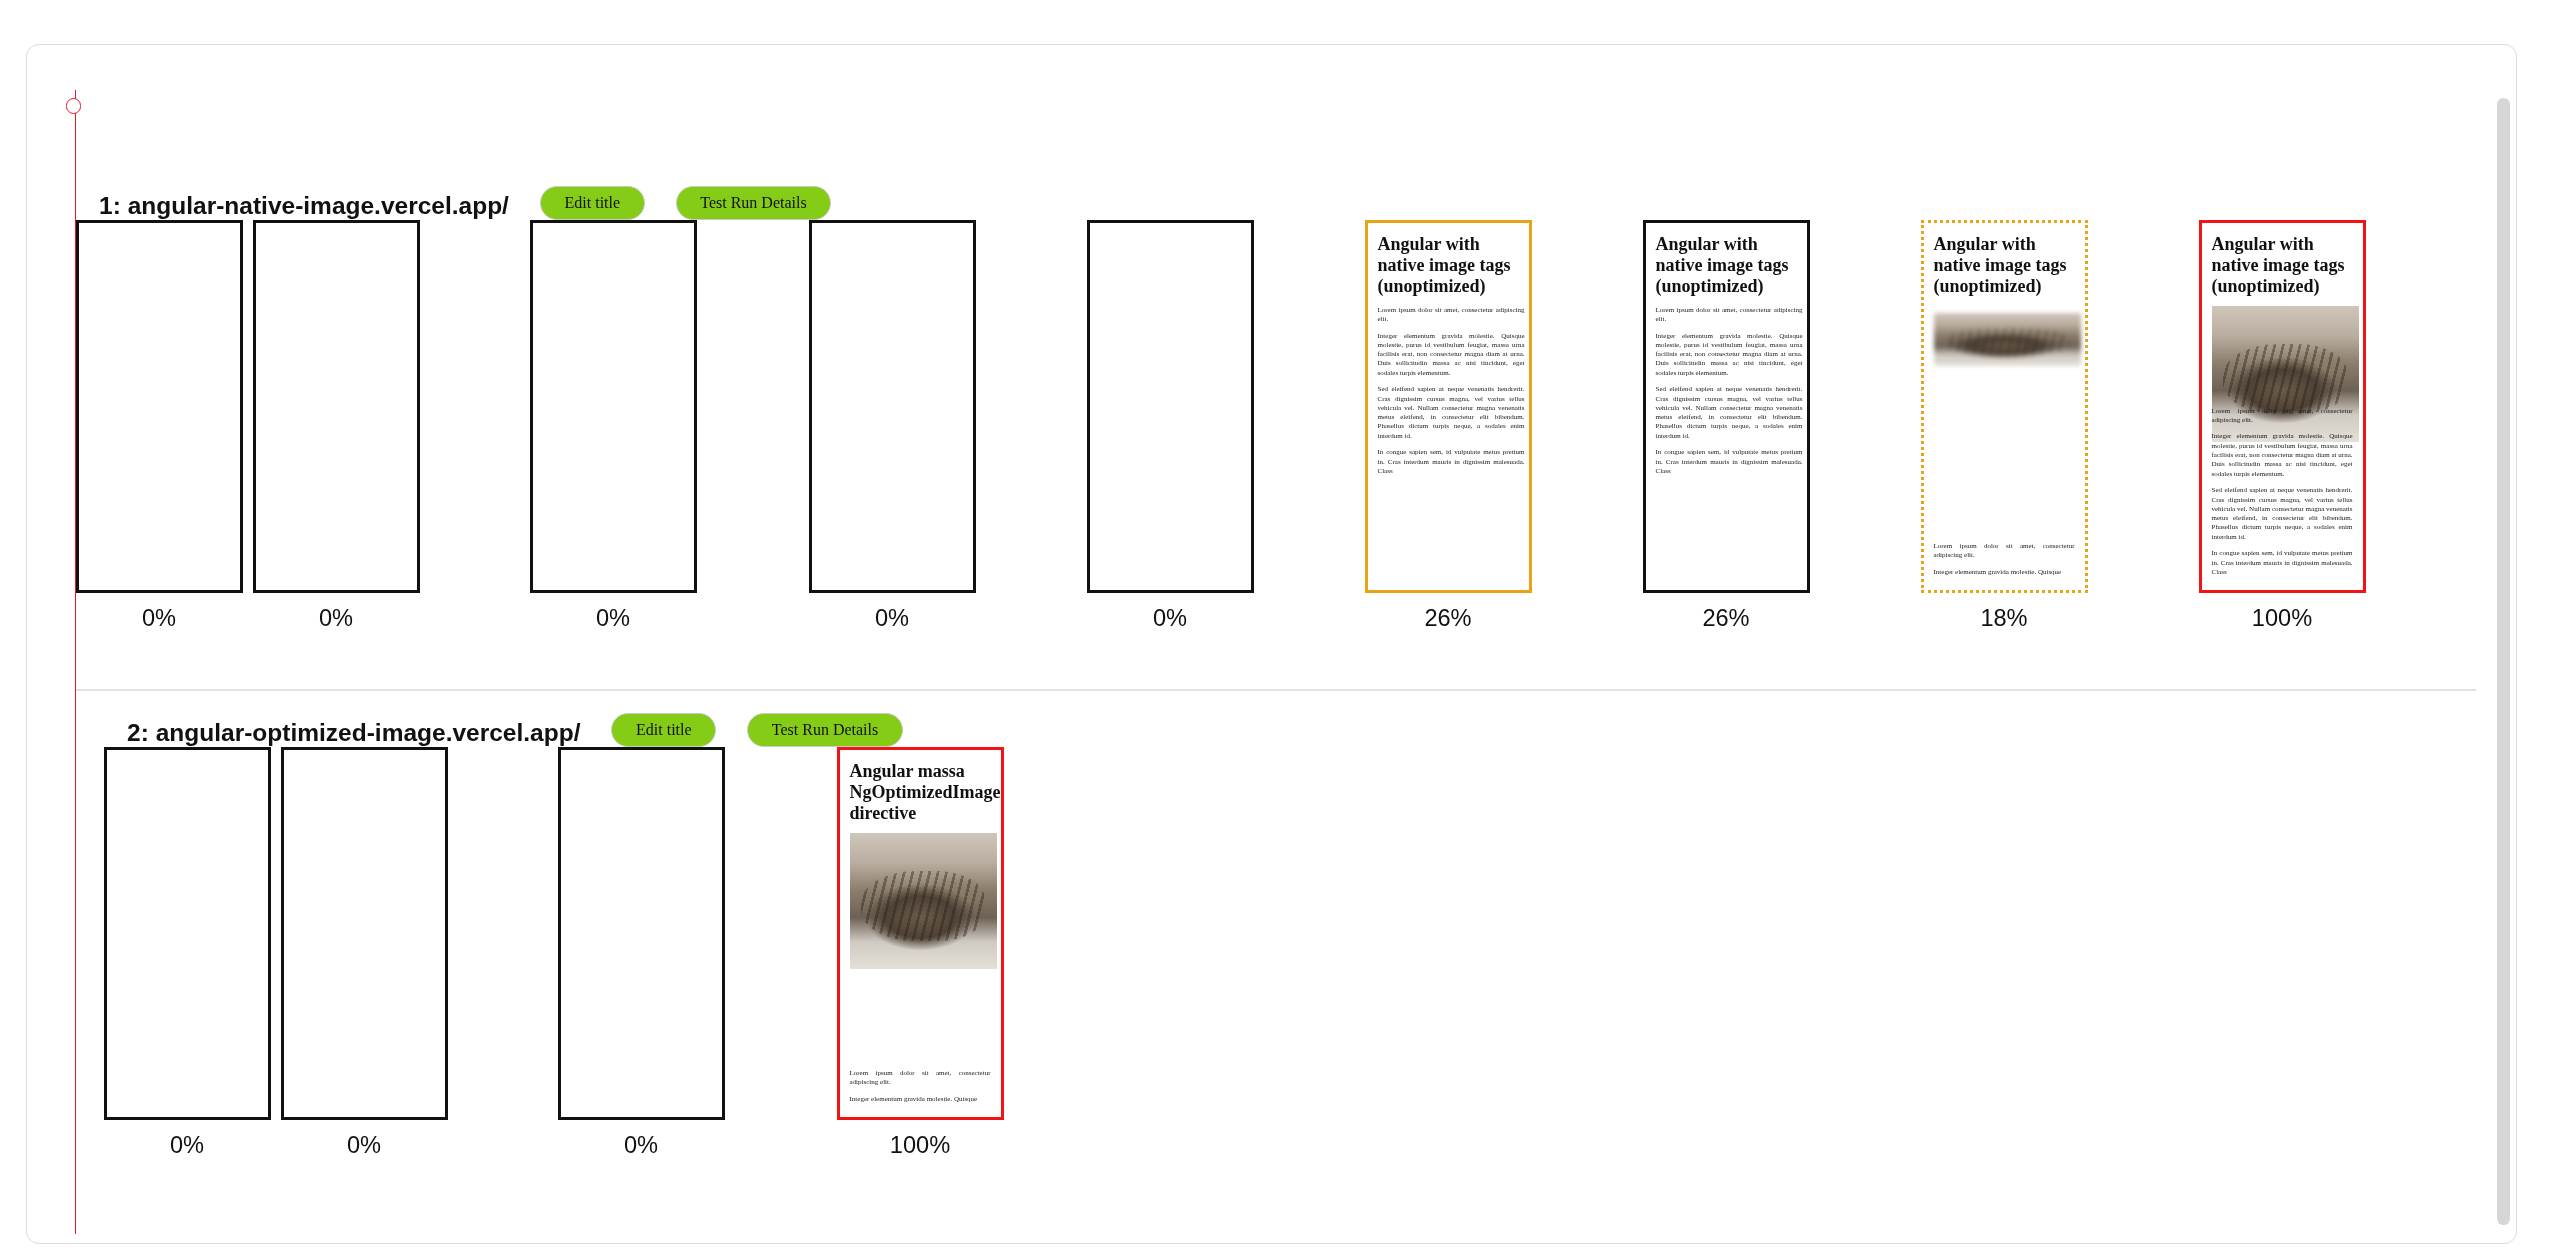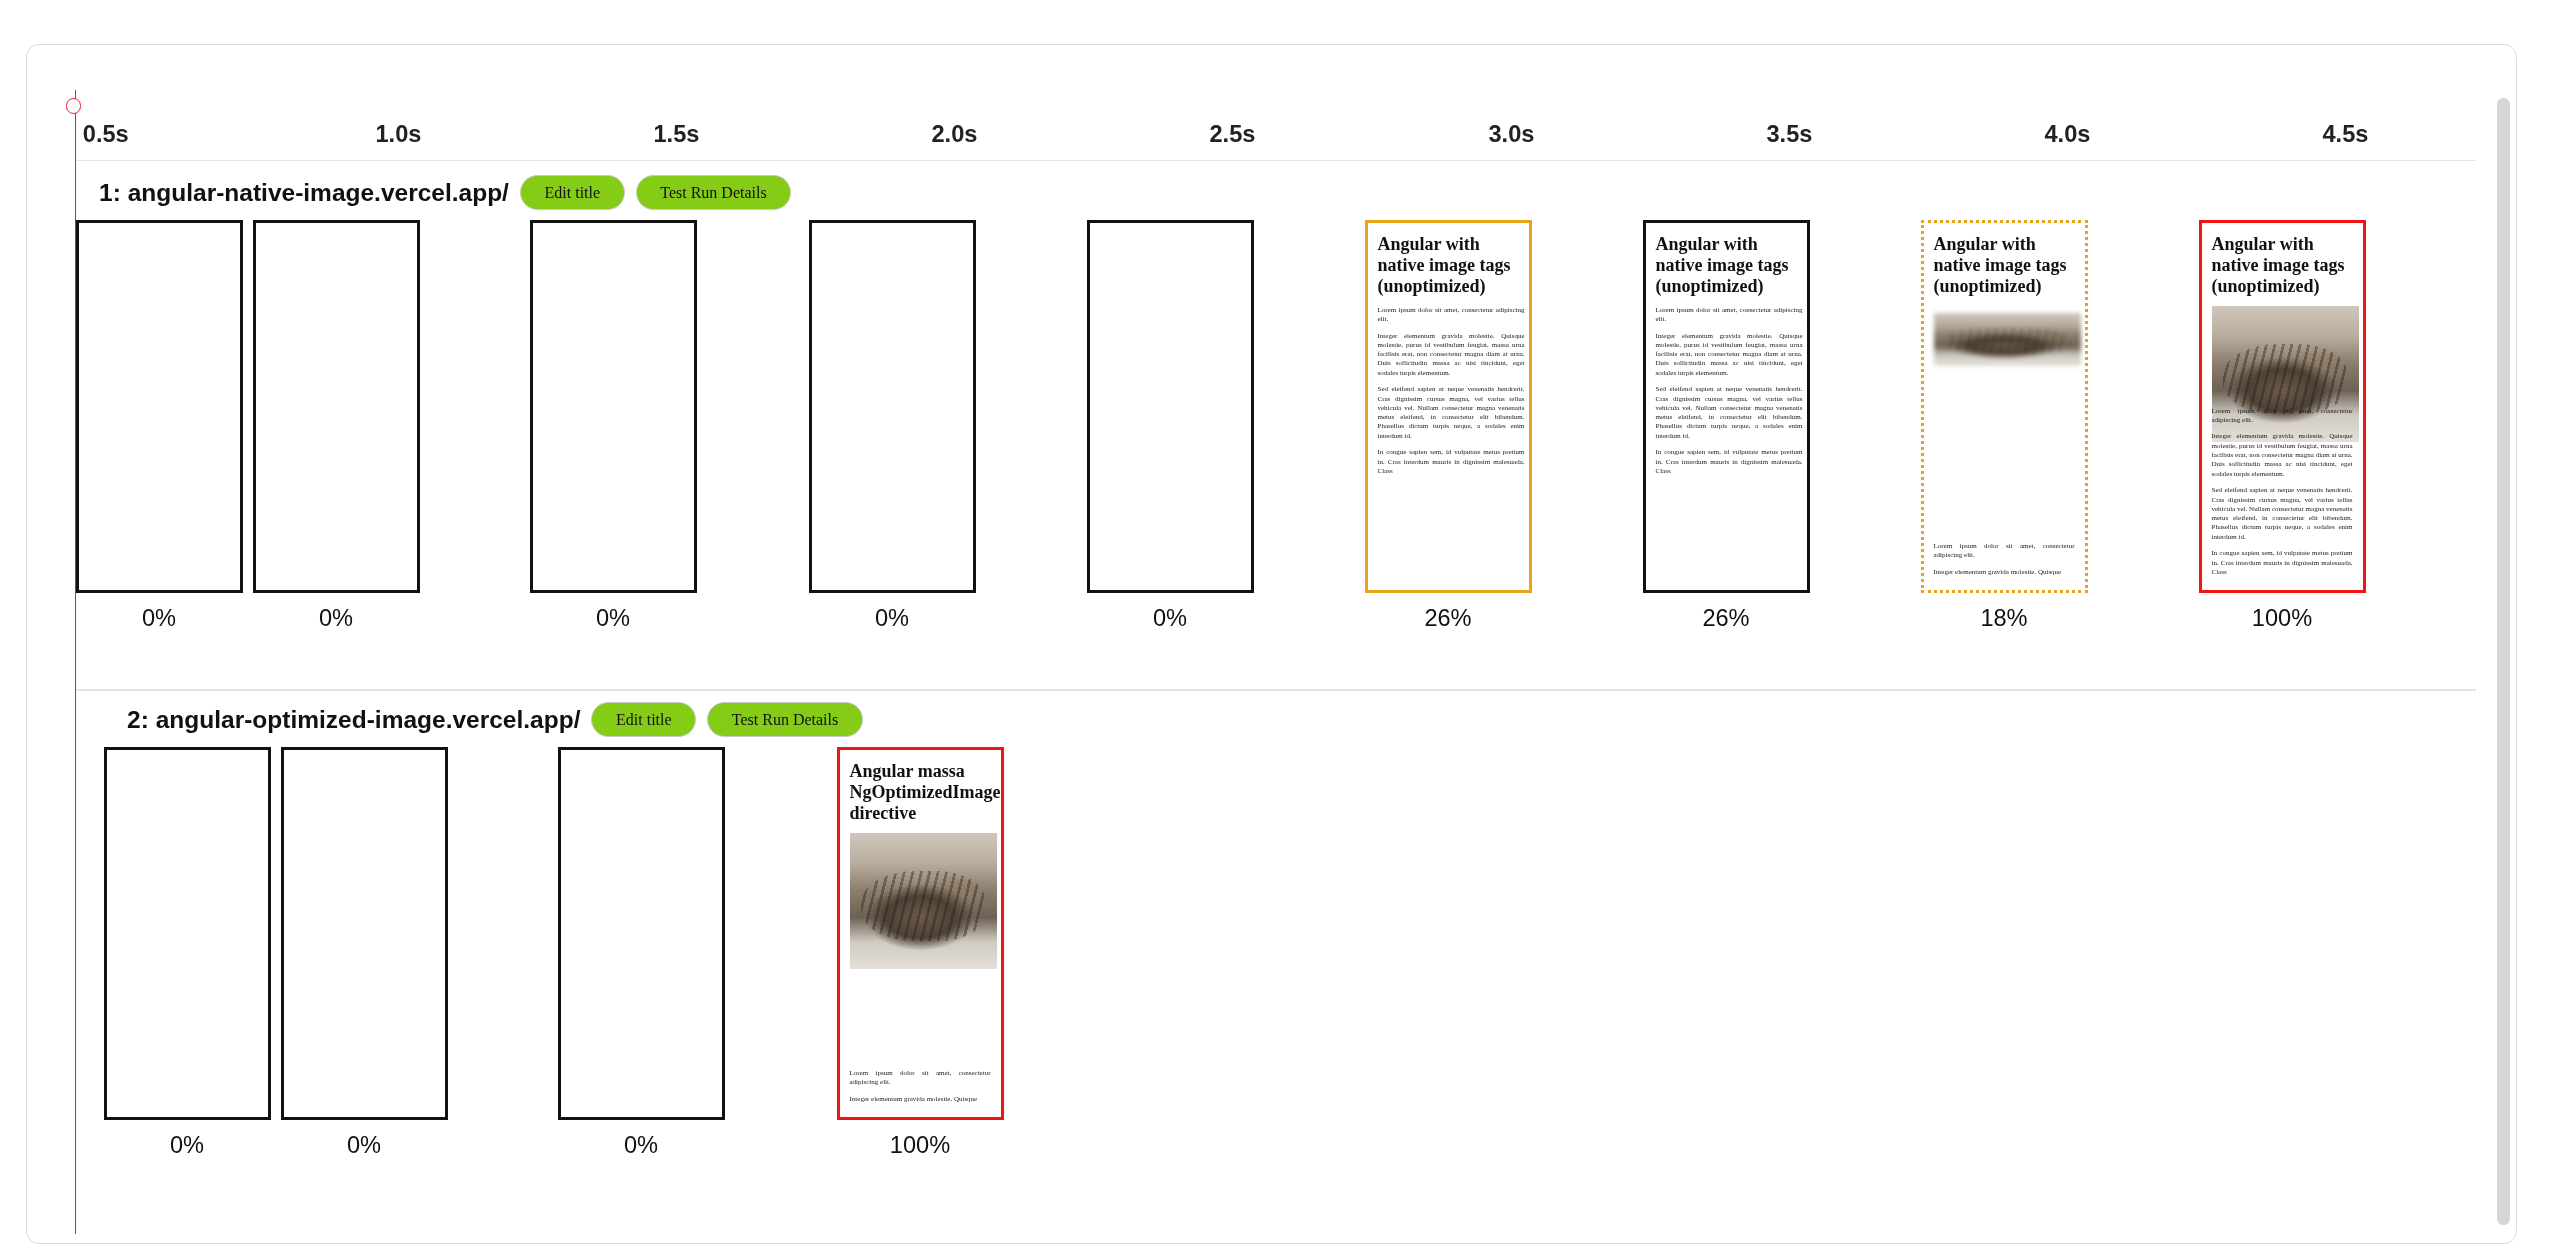--- a/index.html
+++ b/index.html
@@ -71,22 +71,22 @@
 
   
   .track {
     position: absolute;
     left: 49px;
     right: 40px;
   }
   .track-header {
     height: 55px;
     display: flex;
-    align-items: center;
-    gap: 11px;
+    align-items: flex-end;
+    gap: 31px;
     padding-left: 23.6px;
   }
   .track-title {
     font-size: 24.5px;
     font-weight: bold;
     color: #111;
     white-space: nowrap;
   }
   .pill-btn {
     border: 1.8px solid #c9c9c9;
@@ -217,31 +217,20 @@
 </style>
 </head>
 <body>
 
 <div id="root">
   <div class="filmstrip-panel">
 
     <div class="playhead"></div>
     <div class="playhead-knob"></div>
 
-    <div class="ruler" id="ruler">
-        <div class="ruler-tick" style="left: 7.3px;">0.5s</div>
-        <div class="ruler-tick" style="left: 300px;">1.0s</div>
-        <div class="ruler-tick" style="left: 578px;">1.5s</div>
-        <div class="ruler-tick" style="left: 856px;">2.0s</div>
-        <div class="ruler-tick" style="left: 1134px;">2.5s</div>
-        <div class="ruler-tick" style="left: 1413px;">3.0s</div>
-        <div class="ruler-tick" style="left: 1691px;">3.5s</div>
-        <div class="ruler-tick" style="left: 1969px;">4.0s</div>
-        <div class="ruler-tick" style="left: 2247px;">4.5s</div>
-      </div>
 
     <div class="track" id="track1" style="top:120px;">
         <div class="track-header">
           <div class="track-title">1: angular-native-image.vercel.app/</div>
           <button class="pill-btn">Edit title</button>
           <button class="pill-btn">Test Run Details</button>
         </div>
         <div class="frames">
           <div class="frame b-black" style="left: 0px;">
             <div class="page"></div>

